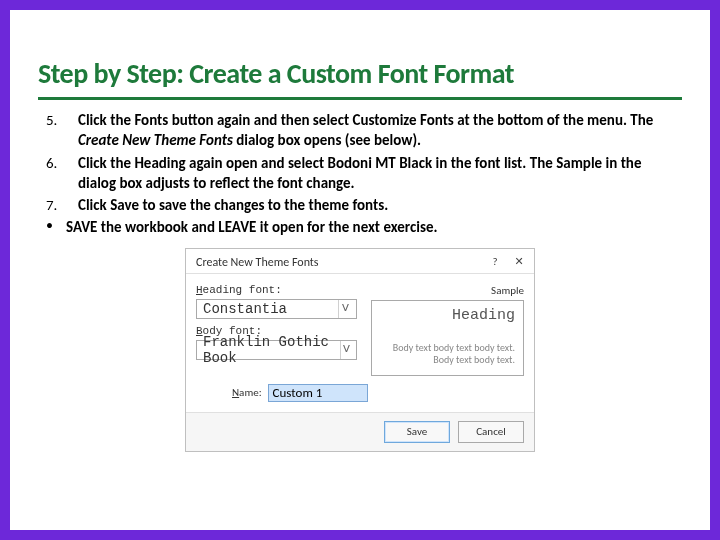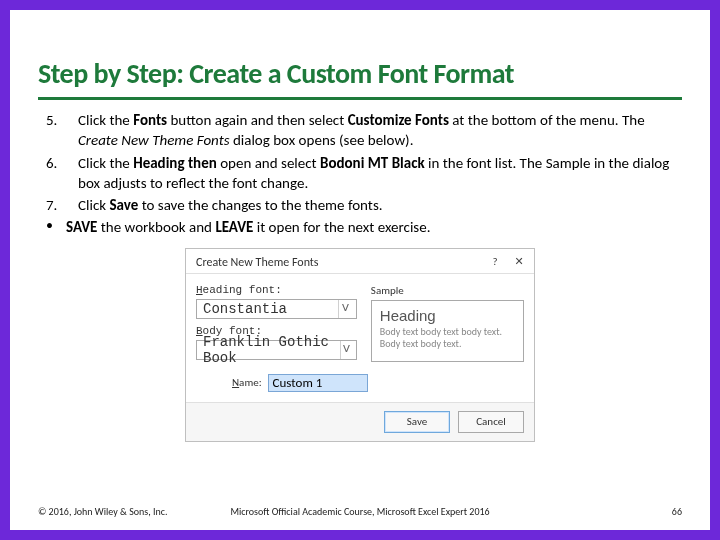--- a/index.html
+++ b/index.html
@@ -25,21 +25,21 @@
     margin-bottom: 10px;
   }
   .steps {
     font-size: 15px;
     line-height: 1.35;
     color: #000;
     padding-left: 6px;
   }
   .step-row { display: flex; margin-bottom: 2px; }
   .step-num { width: 28px; flex-shrink: 0; text-align: left; padding-left: 2px; }
-  .step-text { flex: 1; padding-left: 6px; }
+  .step-text { flex: 1; padding-left: 6px; font-weight: bold; }
   .step-bullet .step-num { font-size: 14px; }
 
   
   .dialog {
     width: 350px;
     margin: 10px auto 0 auto;
     background: #fff;
     border: 1px solid #bfbfbf;
     font-size: 11px;
     color: #333;
@@ -49,37 +49,37 @@
     padding: 6px 8px 4px 10px;
     background: #fff;
     border-bottom: 1px solid #e0e0e0;
   }
   .dlg-title-text { font-size: 12px; }
   .dlg-ctrl { display: flex; gap: 10px; }
   .dlg-help, .dlg-x { width: 14px; text-align: center; color: #444; }
   .dlg-body { padding: 8px 10px 10px 10px; }
   .dlg-cols { display: flex; gap: 14px; }
   .col-left { flex: 1.05; font-family: Liberation Mono, monospace; }
-  .col-right { flex: 1; }
+  .col-right { flex: 1; text-align: right; }
   .lbl { font-size: 11px; margin: 2px 0 3px 0; }
   .lbl .u { text-decoration: underline; }
   .combo {
     display: flex; align-items: center; justify-content: space-between;
     border: 1px solid #a9a9a9; height: 20px; padding: 0 4px 0 6px;
     background: #fff; margin-bottom: 6px; font-size: 14px;
   }
   .combo .caret {
     width: 14px; text-align: center; color: #666;
     border-left: 1px solid #d0d0d0; height: 100%; display:flex; align-items:center; justify-content:center;
   }
   .sample-box {
     border: 1px solid #a9a9a9; background: #fff;
     padding: 6px 8px 8px 8px; min-height: 62px;
   }
-  .sample-h { font-family: Liberation Sans, sans-serif; font-size: 15px; color: #555; margin-bottom: 2px; }
+  .sample-h { font-family: Liberation Mono, monospace; font-size: 15px; color: #555; margin-bottom: 18px; }
   .sample-b { font-size: 10px; color: #888; line-height: 1.25; }
   .name-row { display:flex; align-items:flex-start; gap:6px; margin-top: 8px; margin-left: 36px; }
   .name-input {
     border: 1px solid #7aa6d6; background: #cfe4fb; height: 18px; padding: 0 4px;
     font-size: 13px; width: 100px; color: #000;
   }
   .btn-row {
     display:flex; justify-content:flex-end; gap:8px;
     border-top: 1px solid #e0e0e0; padding: 8px 10px; background:#f6f6f6;
   }
@@ -109,21 +109,21 @@
   <div class="steps">
     <div class="step-row">
       <div class="step-num">5.</div>
       <div class="step-text">
         <span>Click the </span><b>Fonts</b><span> button again and then select </span><b>Customize Fonts</b><span> at the bottom of the menu. The </span><i>Create New Theme Fonts</i><span> dialog box opens (see below).</span>
       </div>
     </div>
     <div class="step-row">
       <div class="step-num">6.</div>
       <div class="step-text">
-        <span>Click the </span><b>Heading then</b><span> open and select </span><b>Bodoni MT Black</b><span> in the font list. The Sample in the dialog box adjusts to reflect the font change.</span>
+        <span>Click the </span><b>Heading again</b><span> open and select </span><b>Bodoni MT Black</b><span> in the font list. The Sample in the dialog box adjusts to reflect the font change.</span>
       </div>
     </div>
     <div class="step-row">
       <div class="step-num">7.</div>
       <div class="step-text">
         <span>Click </span><b>Save</b><span> to save the changes to the theme fonts.</span>
       </div>
     </div>
     <div class="step-row step-bullet">
       <div class="step-num">•</div>
@@ -167,19 +167,14 @@
         <span class="lbl"><span class="u">N</span><span>ame:</span></span>
         <span class="name-input">Custom 1</span>
       </div>
     </div>
     <div class="btn-row">
       <div class="btn primary">Save</div>
       <div class="btn">Cancel</div>
     </div>
   </div>
 
-  <div class="footer">
-    <span class="left">© 2016, John Wiley &amp; Sons, Inc.</span>
-    <span class="mid">Microsoft Official Academic Course, Microsoft Excel Expert 2016</span>
-    <span class="right">66</span>
-  </div>
 
 </div>
 
 </body></html>

